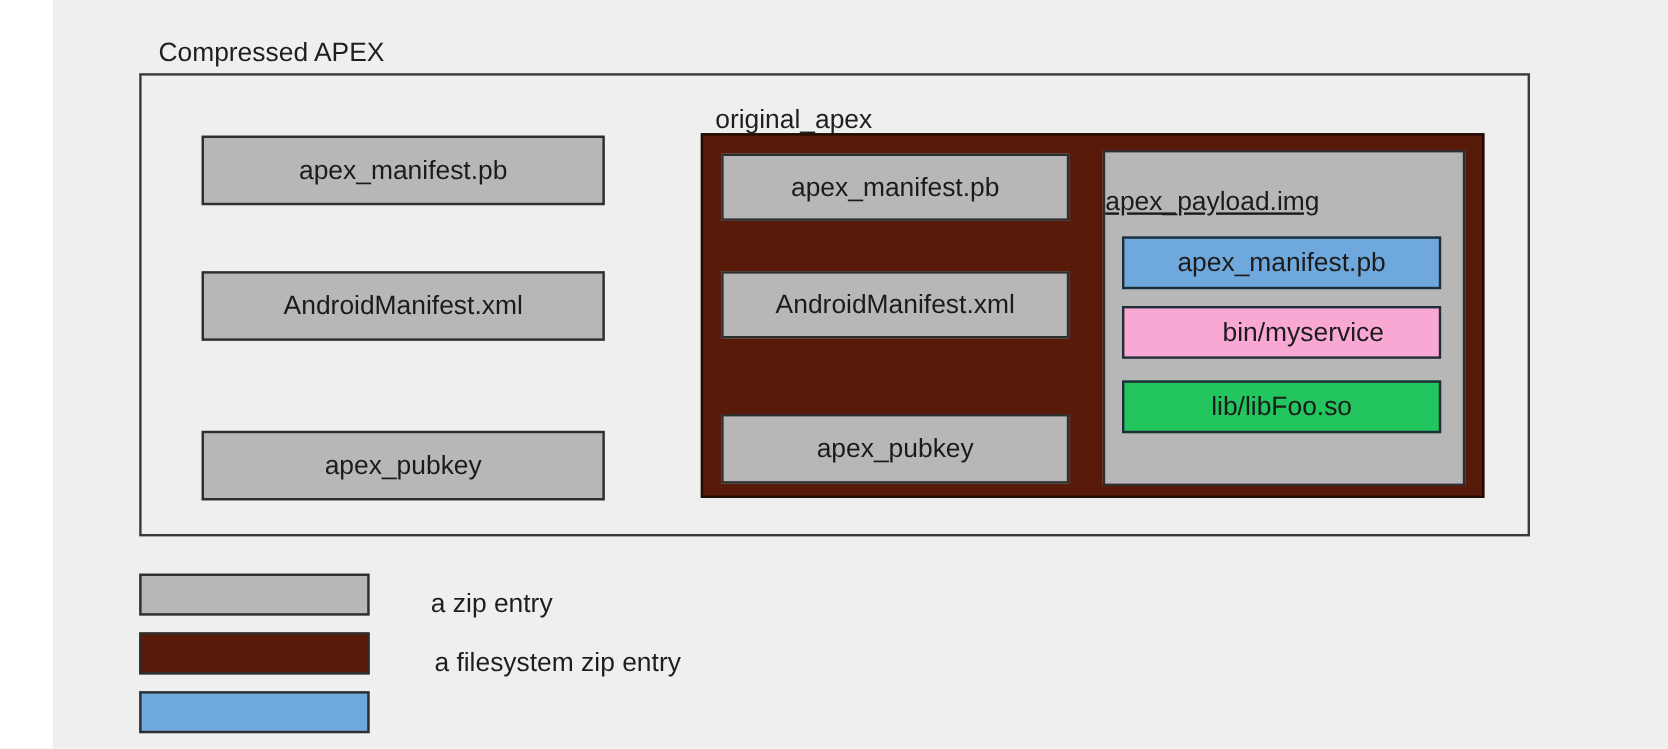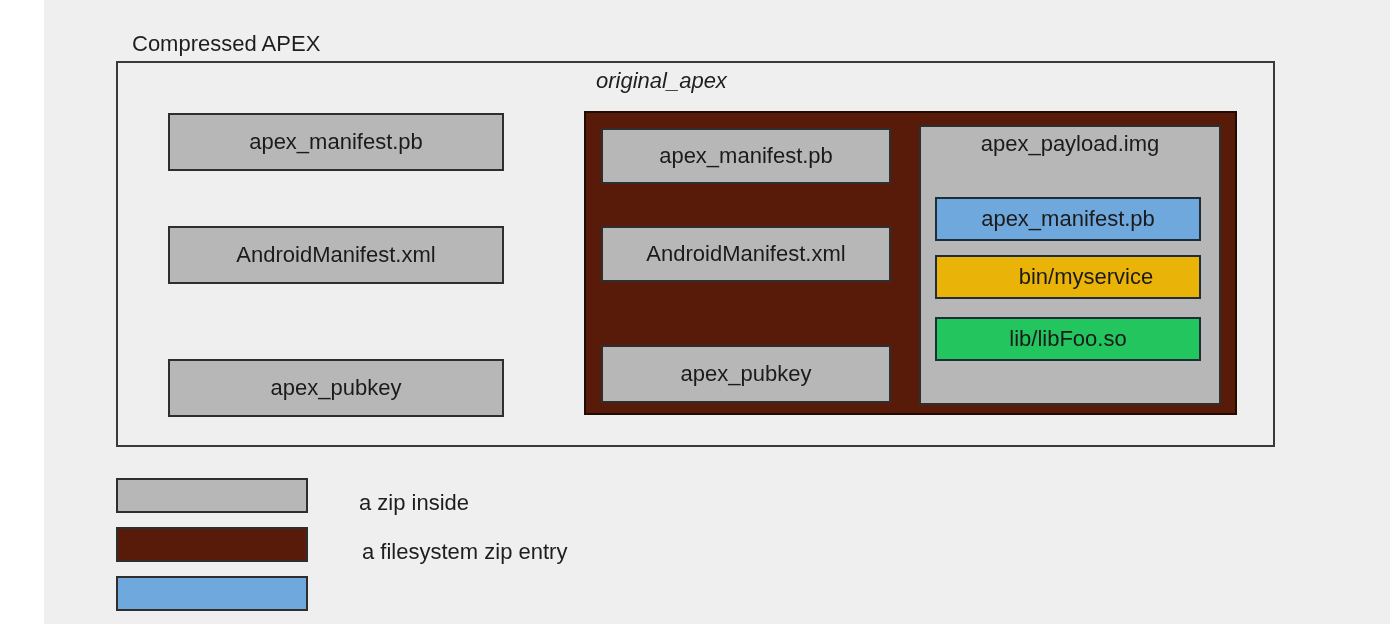--- a/index.html
+++ b/index.html
@@ -52,43 +52,44 @@
   .blue-box{
     background:#6fa8dc;
     border:2px solid #1f2d39;
   }
   
   .l-box{left:50px;width:336px;height:58px;}
   .l-1{top:50px;}
   .l-2{top:163px;}
   .l-3{top:296px;}
   
-  .original-apex-label{left:478px;top:5px;font-style:italic;}
+  .original-apex-label{left:478px;top:24px;}
   .original-apex-box{left:466px;top:48px;width:653px;height:304px;}
   
   .m-box{left:15px;width:290px;height:56px;}
   .m-1{top:15px;}
   .m-2{top:113px;}
   .m-3{top:232px;height:58px;}
   
   .payload-box{
     position:absolute;
     left:333px;top:12px;
     width:302px;height:280px;
     box-sizing:border-box;
     background:#b7b7b7;
     border:2px solid #2e2e2e;
   }
   .payload-label{
     position:absolute;
-    left:0;top:4px;
+    left:0;top:28px;
     width:100%;
-    text-align:center;
+    text-align:left;
     font-size:22px;
     color:#1b1b1b;
+    text-decoration:underline;
   }
   .p-box{left:14px;width:266px;height:44px;}
   .p-1{top:70px;}
   .p-2{top:128px;}
   .p-3{top:190px;}
   
   .diagram-title{left:88px;top:31px;}
   
   .legend-swatch{
     position:absolute;
@@ -128,28 +129,28 @@
       <div class="box gray-box m-box m-2" style="background-color: rgb(183, 183, 183);">AndroidManifest.xml</div>
 
       <div class="box gray-box m-box m-3" style="background-color: rgb(183, 183, 183);">apex_pubkey</div>
 
       <div class="payload-box" style="background-color: rgb(183, 183, 183);">
 
         <div class="payload-label">apex_payload.img</div>
 
         <div class="box blue-box p-box p-1" style="background-color: rgb(111, 168, 220);">apex_manifest.pb</div>
 
-        <div class="box blue-box p-box p-2" style="background-color: #eab308; padding-left: 36px;">bin/myservice</div>
+        <div class="box blue-box p-box p-2" style="background-color: #f9a8d4; padding-left: 36px;">bin/myservice</div>
 
         <div class="box blue-box p-box p-3" style="background-color: #22c55e;">lib/libFoo.so</div>
       </div>
     </div>
   </div>
 
   <div class="legend-swatch sw-1" style="background-color: rgb(183, 183, 183);"></div>
-  <div class="txt lg-1">a zip inside</div>
+  <div class="txt lg-1">a zip entry</div>
 
   <div class="legend-swatch sw-2" style="background-color: rgb(88, 26, 9);"></div>
   <div class="txt lg-2">a filesystem zip entry</div>
 
   <div class="legend-swatch sw-3" style="background-color: rgb(111, 168, 220);"></div>
 
 </div>
 
 </body></html>

